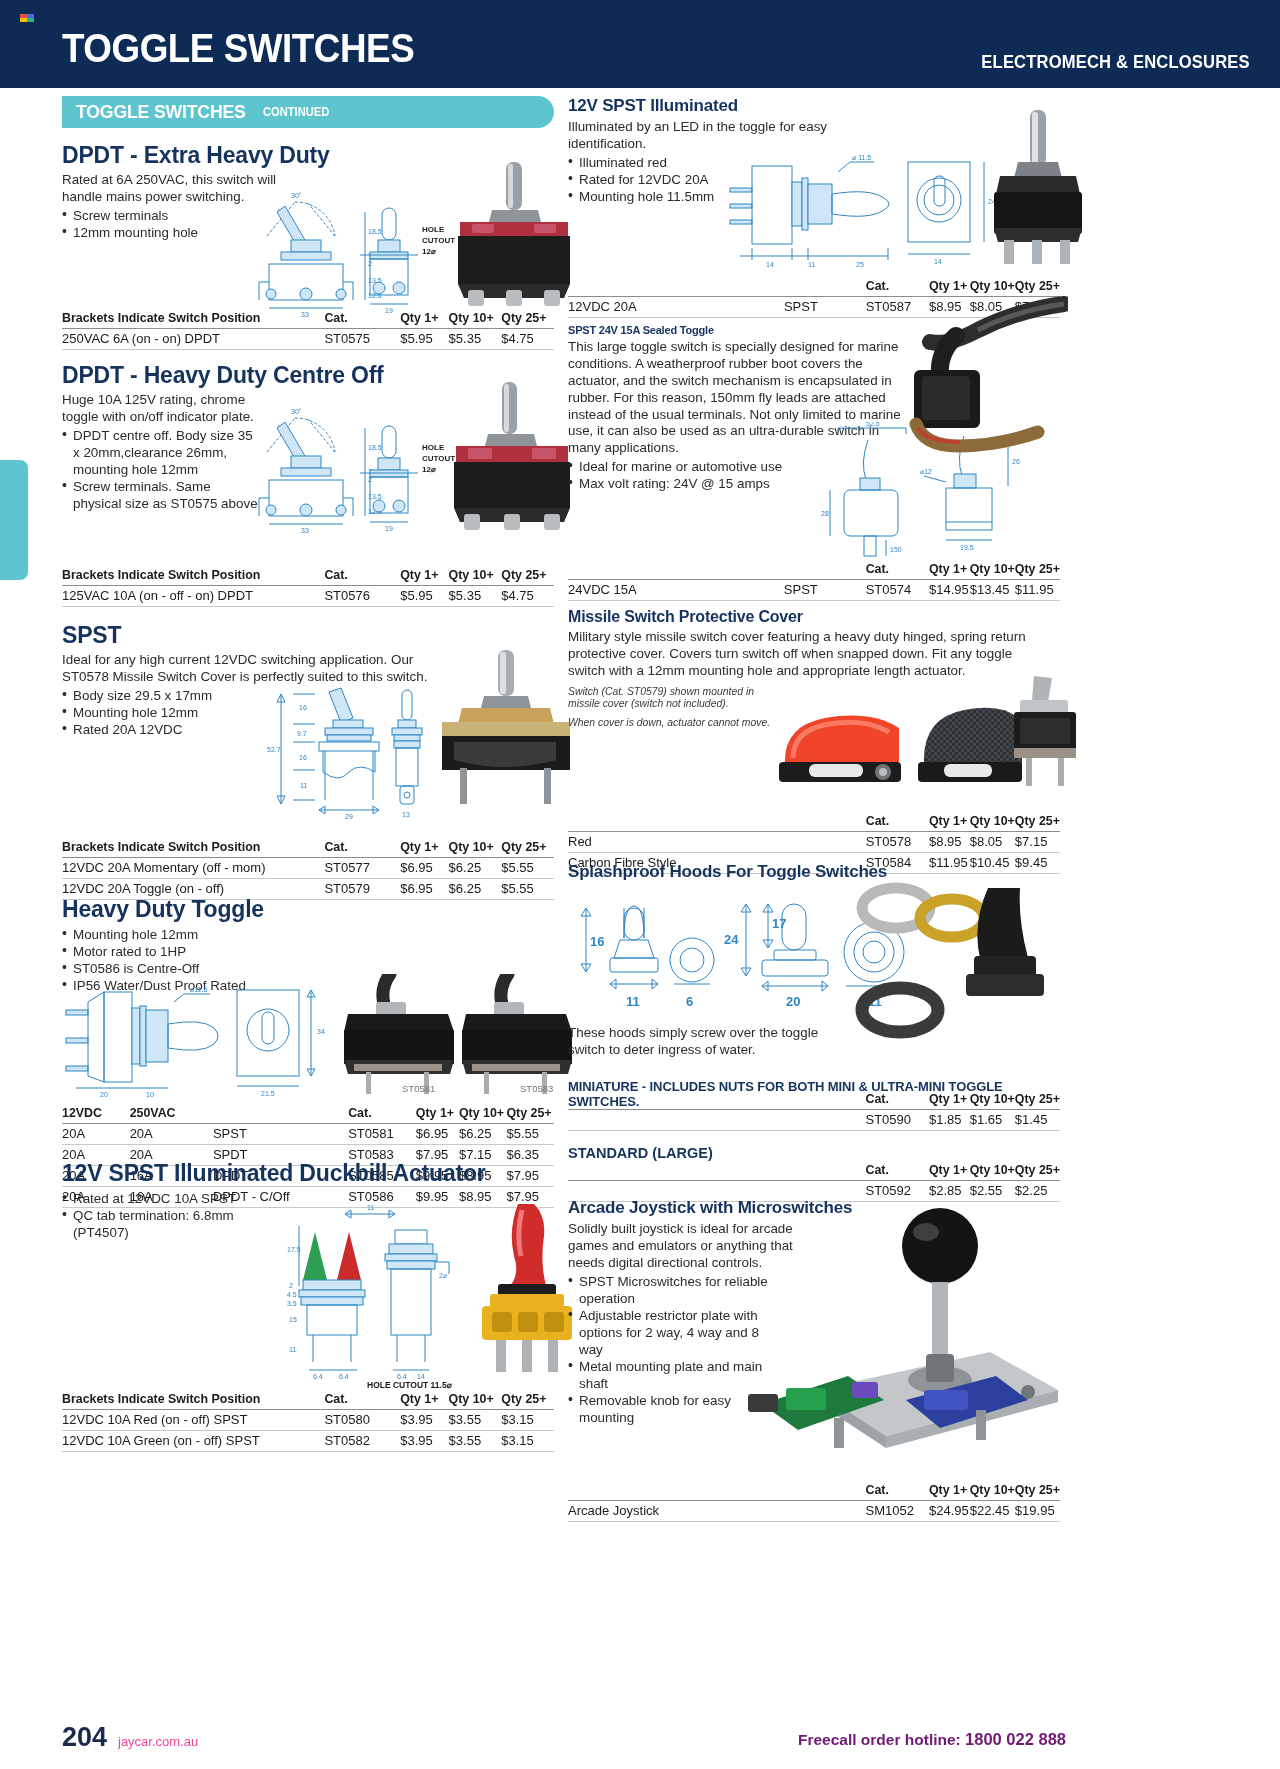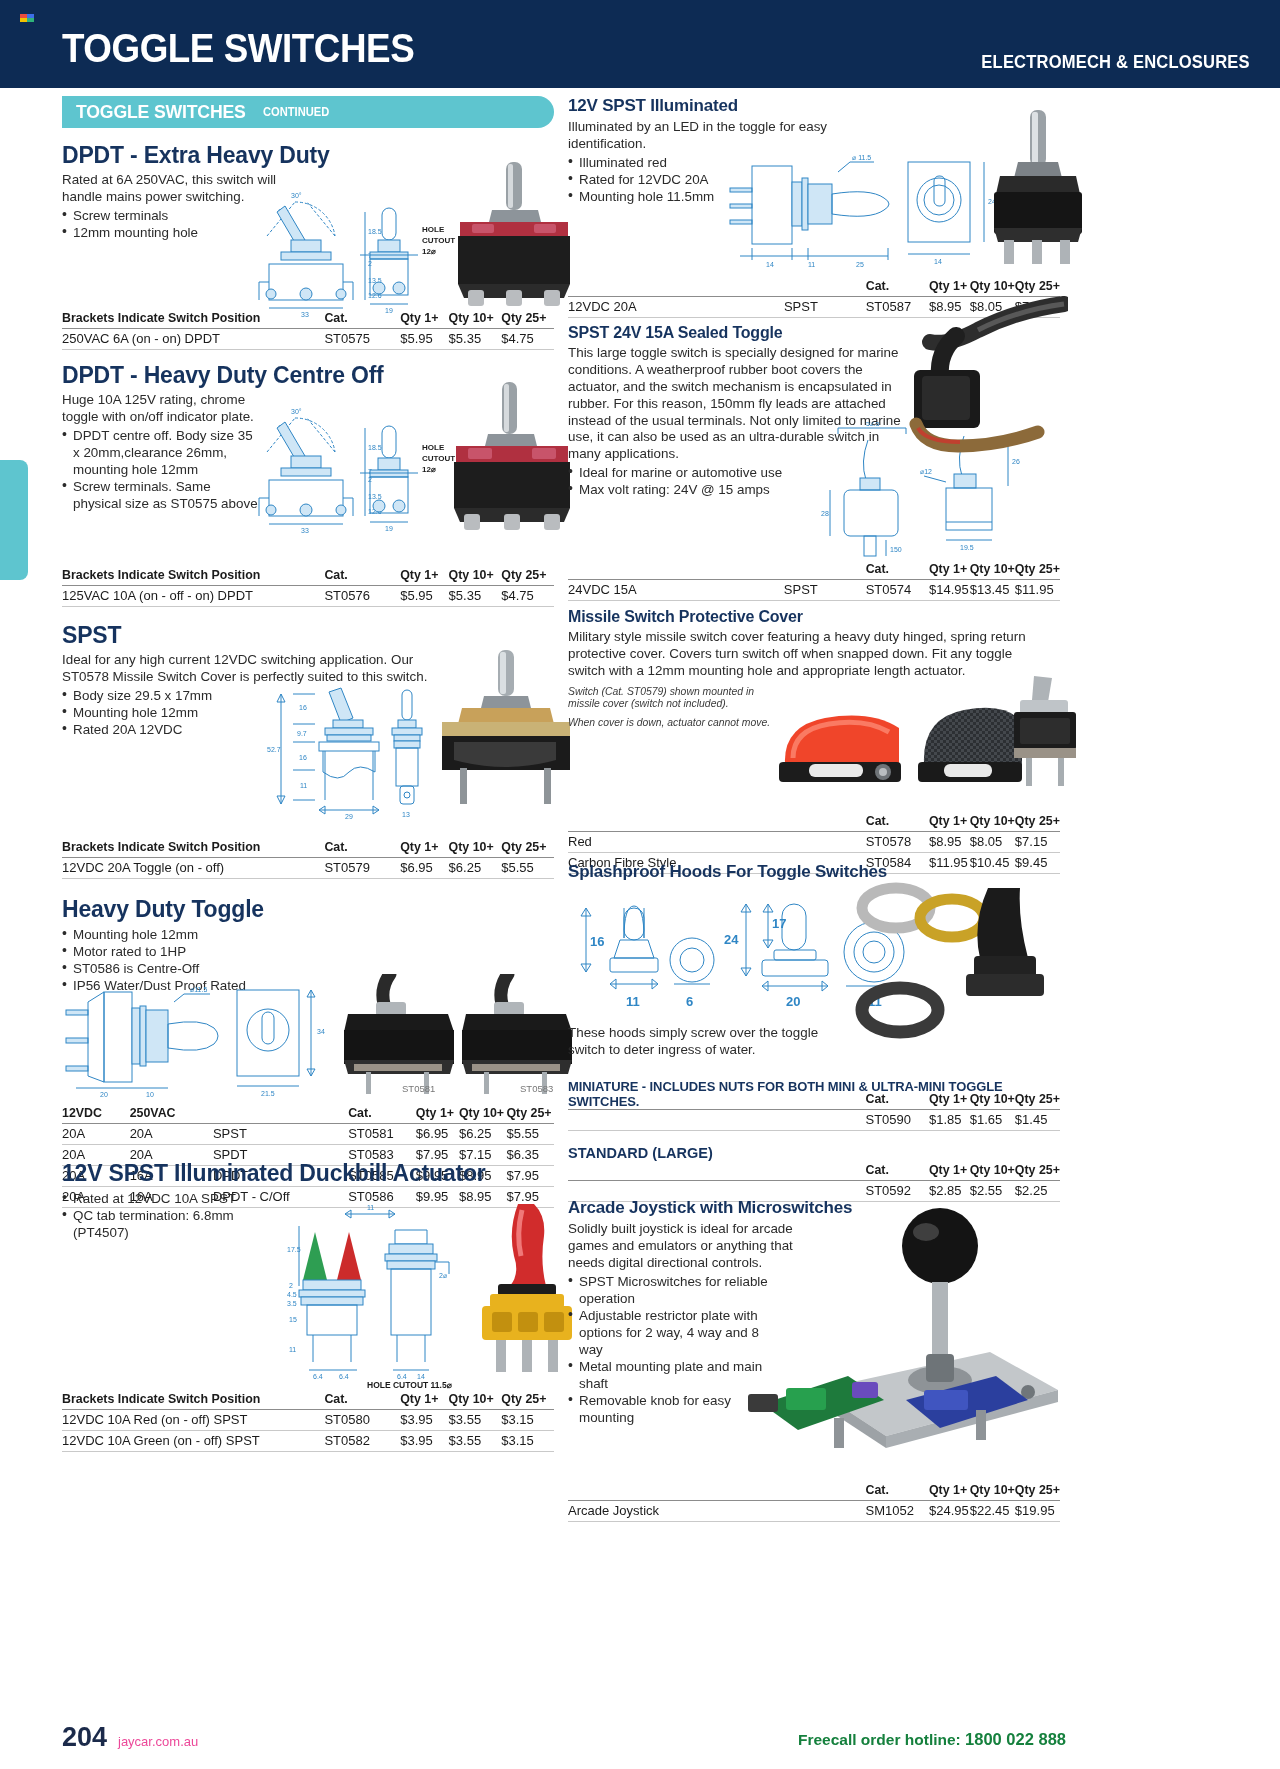--- a/index.html
+++ b/index.html
@@ -110,21 +110,21 @@
   .pg-num {
     position: absolute; left: 62px; bottom: 16px;
     font-size: 27px; font-weight: 700; color: #1b2a4a;
   }
   .pg-site {
     position: absolute; left: 118px; bottom: 20px;
     font-size: 13px; color: #ec4899;
   }
   .pg-hotline {
     position: absolute; right: 30px; bottom: 20px;
-    font-size: 15.5px; font-weight: 700; color: #15803d;
+    font-size: 15.5px; font-weight: 700; color: #701a75;
   }
   .pg-hotline .num { font-size: 16.5px; }
 
   
   .art { position: absolute; }
   svg { display: block; }
   .dl { stroke: #2f86c5; stroke-width: 1; fill: none; }
   .dlf { stroke: #2f86c5; stroke-width: 1; fill: #cfe6f6; }
   .dt { fill: #2f86c5; font-size: 7px; font-family: "Liberation Sans", sans-serif; }
   .dtb { fill: #1b1b1b; font-size: 8px; font-weight: 700; font-family: "Liberation Sans", sans-serif; }
@@ -396,20 +396,27 @@
       <thead>
           <tr>
         <th class="c-desc">Brackets Indicate Switch Position</th>
         <th class="c-cat">Cat.</th>
         <th class="c-p">Qty 1+</th>
         <th class="c-p">Qty 10+</th>
         <th class="c-p">Qty 25+</th>
       </tr>
         </thead>
       <tbody>
+        <tr>
+          <td>12VDC 20A Momentary (off - mom)</td>
+          <td>ST0577</td>
+          <td>$6.95</td>
+          <td>$6.25</td>
+          <td>$5.55</td>
+        </tr>
         <tr>
           <td>12VDC 20A Toggle (on - off)</td>
           <td>ST0579</td>
           <td>$6.95</td>
           <td>$6.25</td>
           <td>$5.55</td>
         </tr>
       </tbody>
     </table>
   </div>
@@ -699,21 +706,21 @@
         <td>ST0587</td>
         <td>$8.95</td>
         <td>$8.05</td>
         <td>$7.15</td>
       </tr>
         </tbody>
     </table>
   </div>
 
   <div class="product" style="height:282px">
-    <div class="p-title" style="font-size:16px">SPST 24V 15A Sealed Toggle</div>
+    <div class="p-title" style="font-size:11px">SPST 24V 15A Sealed Toggle</div>
     <div class="p-body" style="max-width:345px">This large toggle switch is specially designed for marine conditions. A weatherproof rubber boot covers the actuator, and the switch mechanism is encapsulated in rubber. For this reason, 150mm fly leads are attached instead of the usual terminals. Not only limited to marine use, it can also be used as an ultra-durable switch in many applications.</div>
     <ul class="p-bullets" style="max-width:345px">
       <li>Ideal for marine or automotive use</li>
       <li>Max volt rating: 24V @ 15 amps</li>
     </ul>
 
     <div class="art" style="left:252px; top:98px">
       <svg width="110" height="135" viewBox="0 0 110 135">
         <path class="dl" d="M18 6 L86 6"></path>
         <text class="dt" x="46" y="4">52.5</text>

